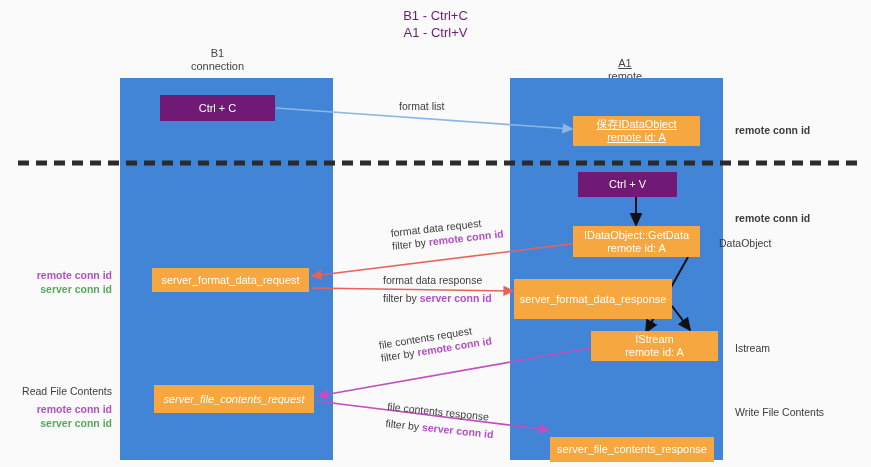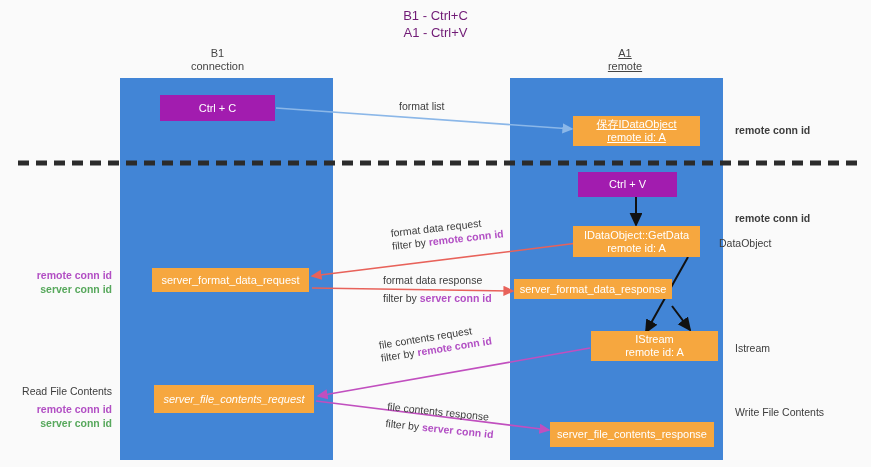--- a/index.html
+++ b/index.html
@@ -33,21 +33,21 @@
     box-sizing: border-box;
     display: flex;
     flex-direction: column;
     align-items: center;
     justify-content: center;
     color: #ffffff;
     font-size: 11px;
     line-height: 13px;
     text-align: center;
   }
-  .node.green { background: #a21caf; }
+  .node.green { background: #701a75; }
   .node.orange { background: #f6a73f; }
   .node .l2 { display: block; }
   .edge-label {
     position: absolute;
     font-size: 10.5px;
     line-height: 13px;
     color: #3d3d3d;
     white-space: nowrap;
   }
   .edge-label.rot {
@@ -89,21 +89,21 @@
 
   <div class="title" style="left:0; top:7px;">
     <div>B1 - Ctrl+C</div>
     <div>A1 - Ctrl+V</div>
   </div>
 
   <div class="col-header" style="left:140px; top:47px; width:155px;">
     <div>B1</div>
     <div>connection</div>
   </div>
-  <div class="col-header" style="left:545px; top:47px; width:160px;text-decoration:underline;">
+  <div class="col-header" style="left:545px; top:57px; width:160px;text-decoration:underline;">
     <div>A1</div>
     <div>remote</div>
   </div>
 
   <div class="col-band" style="left:120px; top:78px; width:213px; height:382px;"></div>
   <div class="col-band" style="left:510px; top:78px; width:213px; height:382px;"></div>
 
   <svg class="overlay" viewBox="0 0 871 467">
     <defs>
       <marker id="ah-blue" markerWidth="7" markerHeight="7" refX="6" refY="3.2" orient="auto">
@@ -154,34 +154,34 @@
 
   <div class="node orange" style="left:573px; top:226px; width:127px; height:31px;">
     <span>IDataObject::GetData</span>
     <span class="l2">remote id: A</span>
   </div>
 
   <div class="node orange" style="left:152px; top:268px; width:157px; height:24px;">
     <span>server_format_data_request</span>
   </div>
 
-  <div class="node orange" style="left:514px; top:279px; width:158px; height:20px;">
+  <div class="node orange" style="left:514px; top:279px; width:158px; height:40px;">
     <span>server_format_data_response</span>
   </div>
 
   <div class="node orange" style="left:591px; top:331px; width:127px; height:30px;">
     <span>IStream</span>
     <span class="l2">remote id: A</span>
   </div>
 
   <div class="node orange" style="left:154px; top:385px; width:160px; height:28px;font-style:italic;">
     <span>server_file_contents_request</span>
   </div>
 
-  <div class="node orange" style="left:550px; top:422px; width:164px; height:25px;">
+  <div class="node orange" style="left:550px; top:437px; width:164px; height:25px;">
     <span>server_file_contents_response</span>
   </div>
 
   <div class="edge-label" style="left:399px; top:100px;">
     <span>format list</span>
   </div>
 
   <div class="edge-label rot" style="left:390px; top:227px; transform: rotate(-6.5deg);">
     <div>format data request</div>
     <div><span>filter by </span><span class="hl-purple">remote conn id</span></div>

